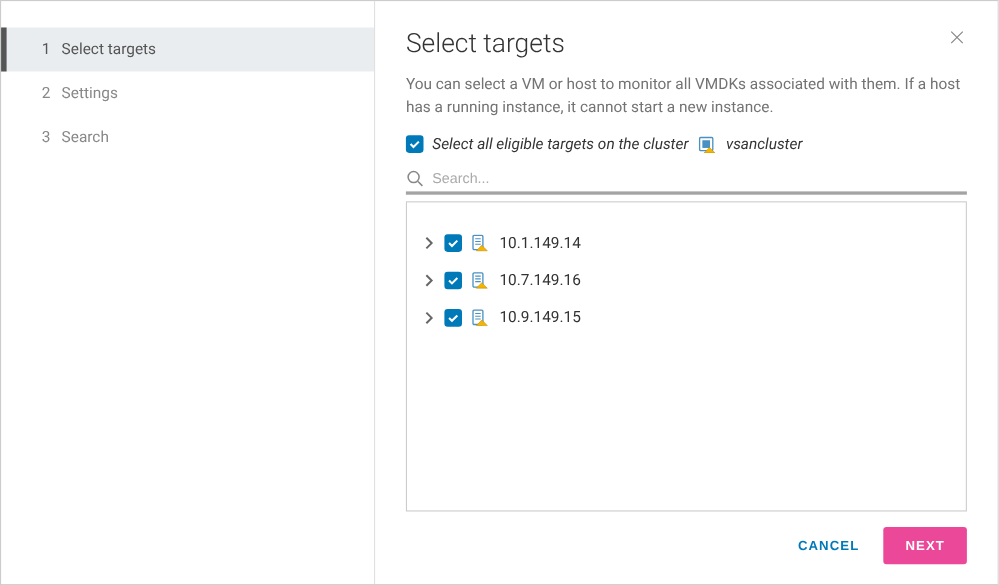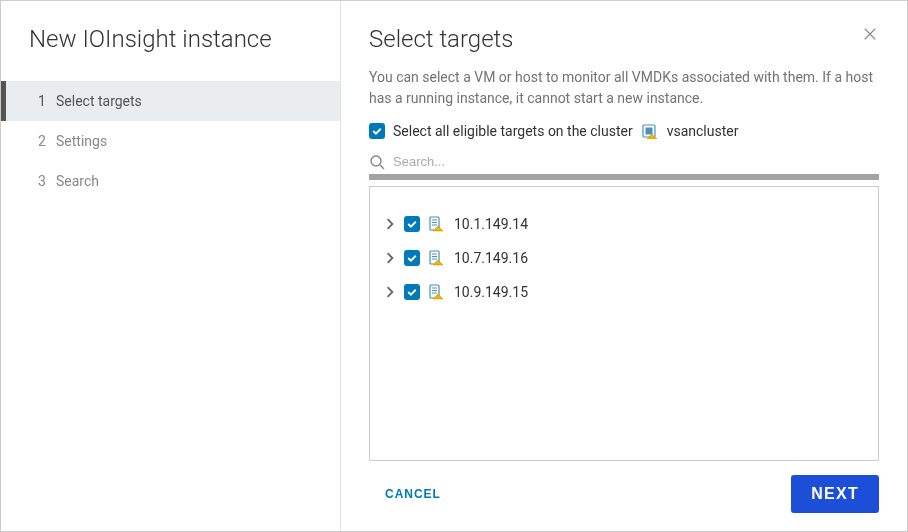--- a/index.html
+++ b/index.html
@@ -64,20 +64,21 @@
     line-height: 1.5;
     margin-bottom: 14px;
   }
   .select-all-line {
     display: flex;
     align-items: center;
     font-size: 14px;
     color: #333;
     margin-bottom: 10px;
     gap: 8px;
+    font-style: italic;
   }
   .chk {
     width: 16px; height: 16px;
     border-radius: 3px;
     background: #0079b8;
     display: inline-flex;
     align-items: center;
     justify-content: center;
     flex: none;
   }
@@ -86,21 +87,21 @@
     width: 16px; height: 16px;
     display: inline-flex;
     align-items: center;
     justify-content: center;
     flex: none;
     margin-right: 2px;
   }
   .search-row {
     display: flex;
     align-items: center;
-    border-bottom: 6px solid #a3a3a3;
+    border-bottom: 3px solid #a3a3a3;
     padding: 4px 0;
     gap: 6px;
     margin-bottom: 6px;
   }
   .search-row input {
     border: none;
     outline: none;
     font-size: 13px;
     flex: 1;
     color: #333;
@@ -123,54 +124,53 @@
     color: #333;
   }
   .caret {
     width: 12px; height: 12px;
     color: #666;
     flex: none;
     display: flex; align-items: center; justify-content: center;
   }
   .footer {
     display: flex;
-    justify-content: space-between;
+    justify-content: flex-end;
     align-items: center;
     gap: 6px;
     padding-top: 14px;
   }
   .btn-txt {
     font-size: 12px;
     letter-spacing: 0.08em;
     font-weight: 600;
     color: #0079b8;
     padding: 10px 16px;
     cursor: pointer;
     background: none;
     border: none;
   }
   .btn-primary {
-    font-size: 16px;
+    font-size: 12px;
     letter-spacing: 0.08em;
     font-weight: 600;
     color: #fff;
-    background: #1d4ed8;
+    background: #ec4899;
     border: none;
     border-radius: 3px;
     padding: 10px 20px;
     cursor: pointer;
   }
 </style>
 </head>
 <body>
 
 <div class="dialog">
 
   <div class="left-pane">
-    <div class="wizard-title">New IOInsight instance</div>
     <div class="steps">
       <div class="step active">
         <span class="num">1</span>
         <span>Select targets</span>
       </div>
       <div class="step">
         <span class="num">2</span>
         <span>Settings</span>
       </div>
       <div class="step">

